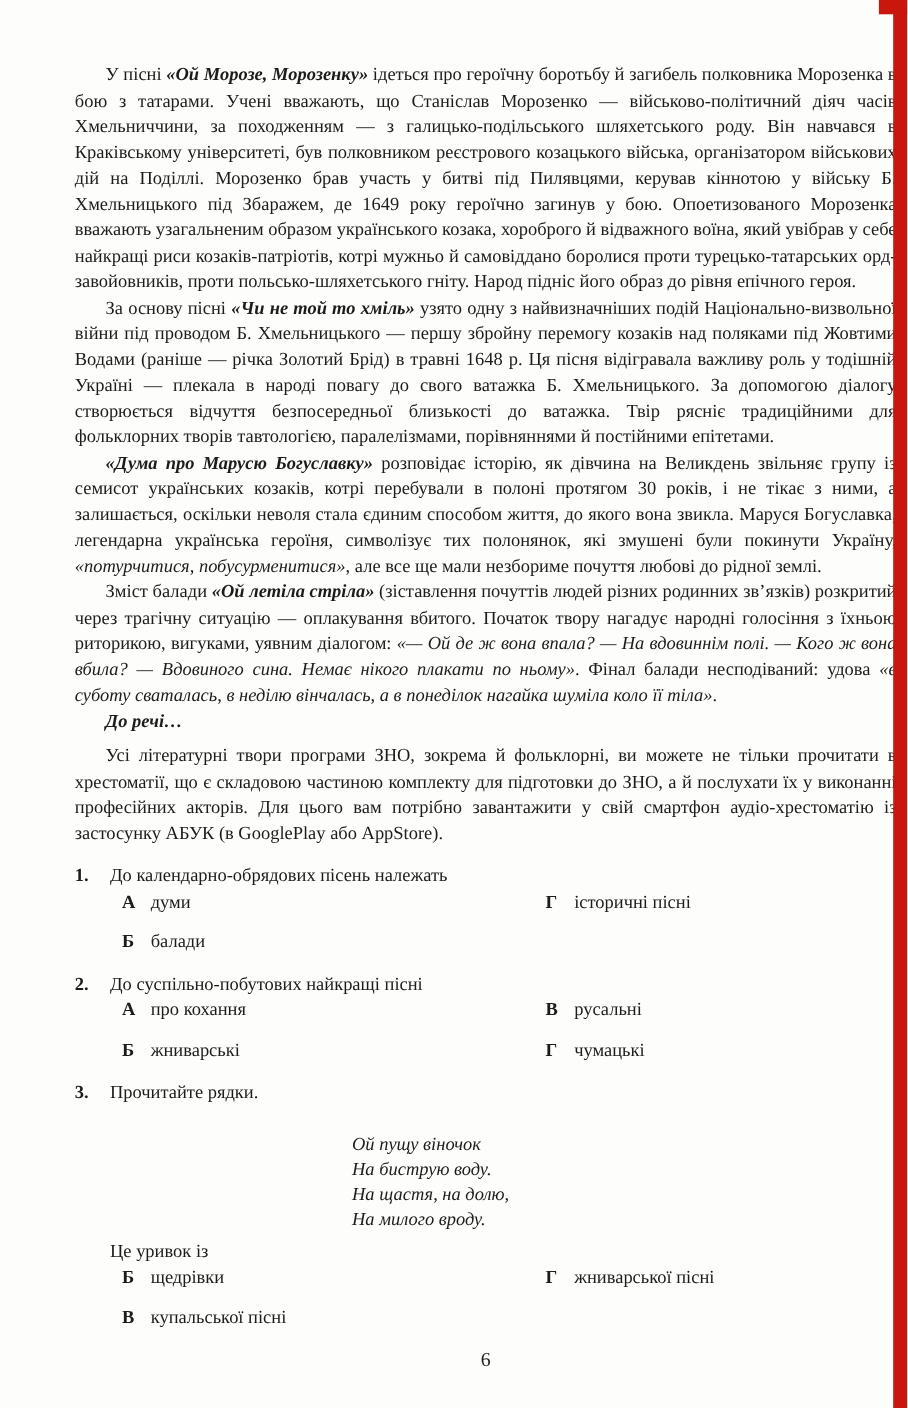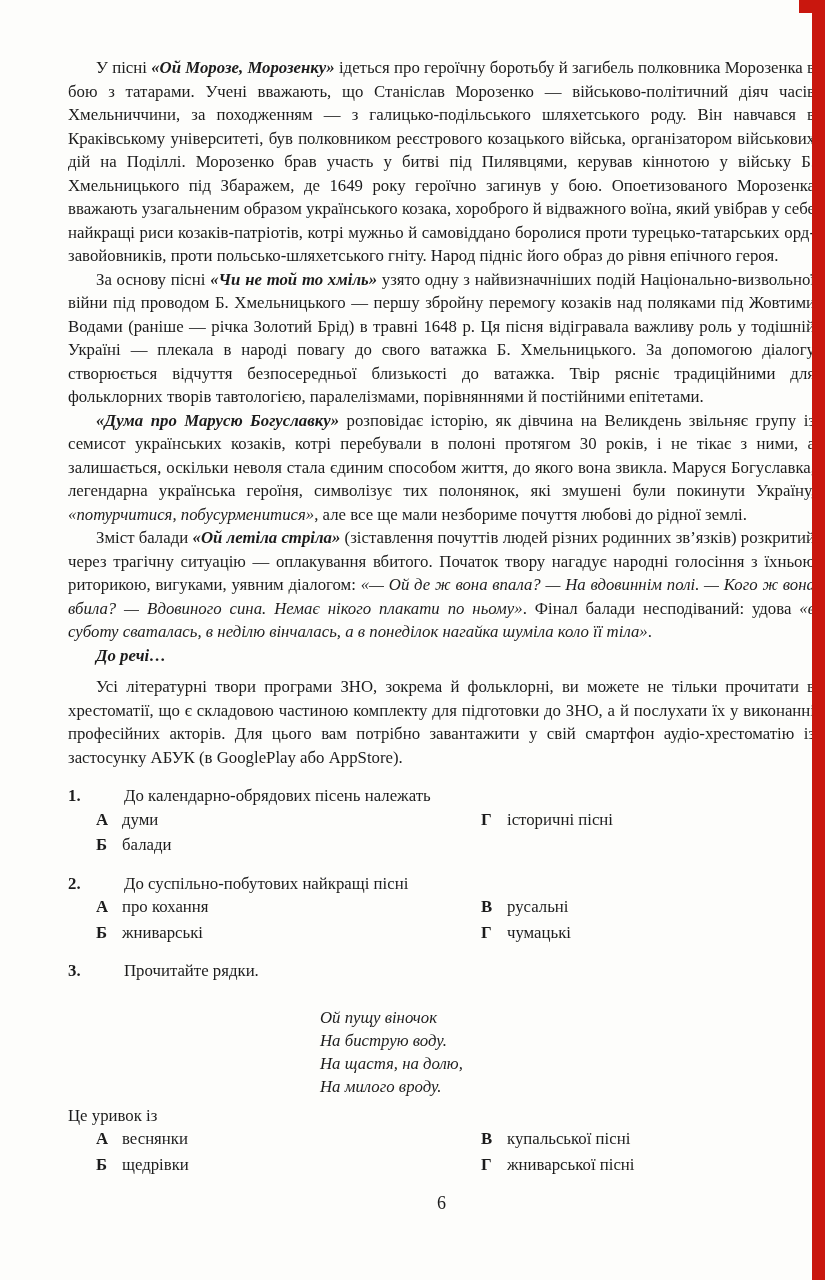--- a/index.html
+++ b/index.html
@@ -22,34 +22,34 @@
   }
   p.para{margin:0;text-indent:28px;}
   .bi{font-weight:bold;font-style:italic;}
   .it{font-style:italic;}
   .aside{}
   .aside-heading{font-weight:bold;font-style:italic;text-indent:28px;margin-bottom:8px;}
   .questions{margin-top:8px;}
   .question{margin-top:15px;}
   .q-row{display:flex;}
   .q-num{font-weight:bold;width:32px;flex:0 0 32px;}
-  .q-stem{flex:1;margin-left:24px;}
+  .q-stem{flex:1;}
   .options{
     display:grid;
     grid-template-rows:repeat(2,auto);
     grid-auto-flow:column;
     grid-template-columns:385px auto;
-    margin-left:28px;
-    row-gap:2px;
+    margin-left:43px;
+    row-gap:13px;
     text-align:left;
   }
   .opt{white-space:nowrap;}
   .opt-letter{font-weight:bold;display:inline-block;width:26px;}
   .poem{font-style:italic;margin:23px 0 5px 252px;line-height:23px;text-align:left;}
-  .q-lead{margin-top:6px;}
+  .q-lead{margin-left:32px;margin-top:6px;}
   .page-number{text-align:center;margin-top:16px;font-size:18px;}
 </style>
 </head>
 <body>
 
 <div class="page">
   <div class="red-edge red-fill" style="background: rgb(201, 23, 14);"></div>
   <div class="red-corner red-fill" style="background: rgb(201, 23, 14);"></div>
 
   <div class="content">
@@ -95,21 +95,20 @@
             <span class="q-stem">Прочитайте рядки.</span>
           </div>
           <div class="poem">
             <div class="poem-line">Ой пущу віночок</div>
             <div class="poem-line">На биструю воду.</div>
             <div class="poem-line">На щастя, на долю,</div>
             <div class="poem-line">На милого вроду.</div>
           </div>
           <div class="q-lead">Це уривок із</div>
           <div class="options">
-            <div class="opt"><span class="opt-letter">А</span><span class="opt-text">веснянки</span></div>
             <div class="opt"><span class="opt-letter">Б</span><span class="opt-text">щедрівки</span></div>
             <div class="opt"><span class="opt-letter">В</span><span class="opt-text">купальської пісні</span></div>
             <div class="opt"><span class="opt-letter">Г</span><span class="opt-text">жниварської пісні</span></div>
           </div>
         </div>
       </div>
 
     <div class="page-number">6</div>
   </div>
 </div>

